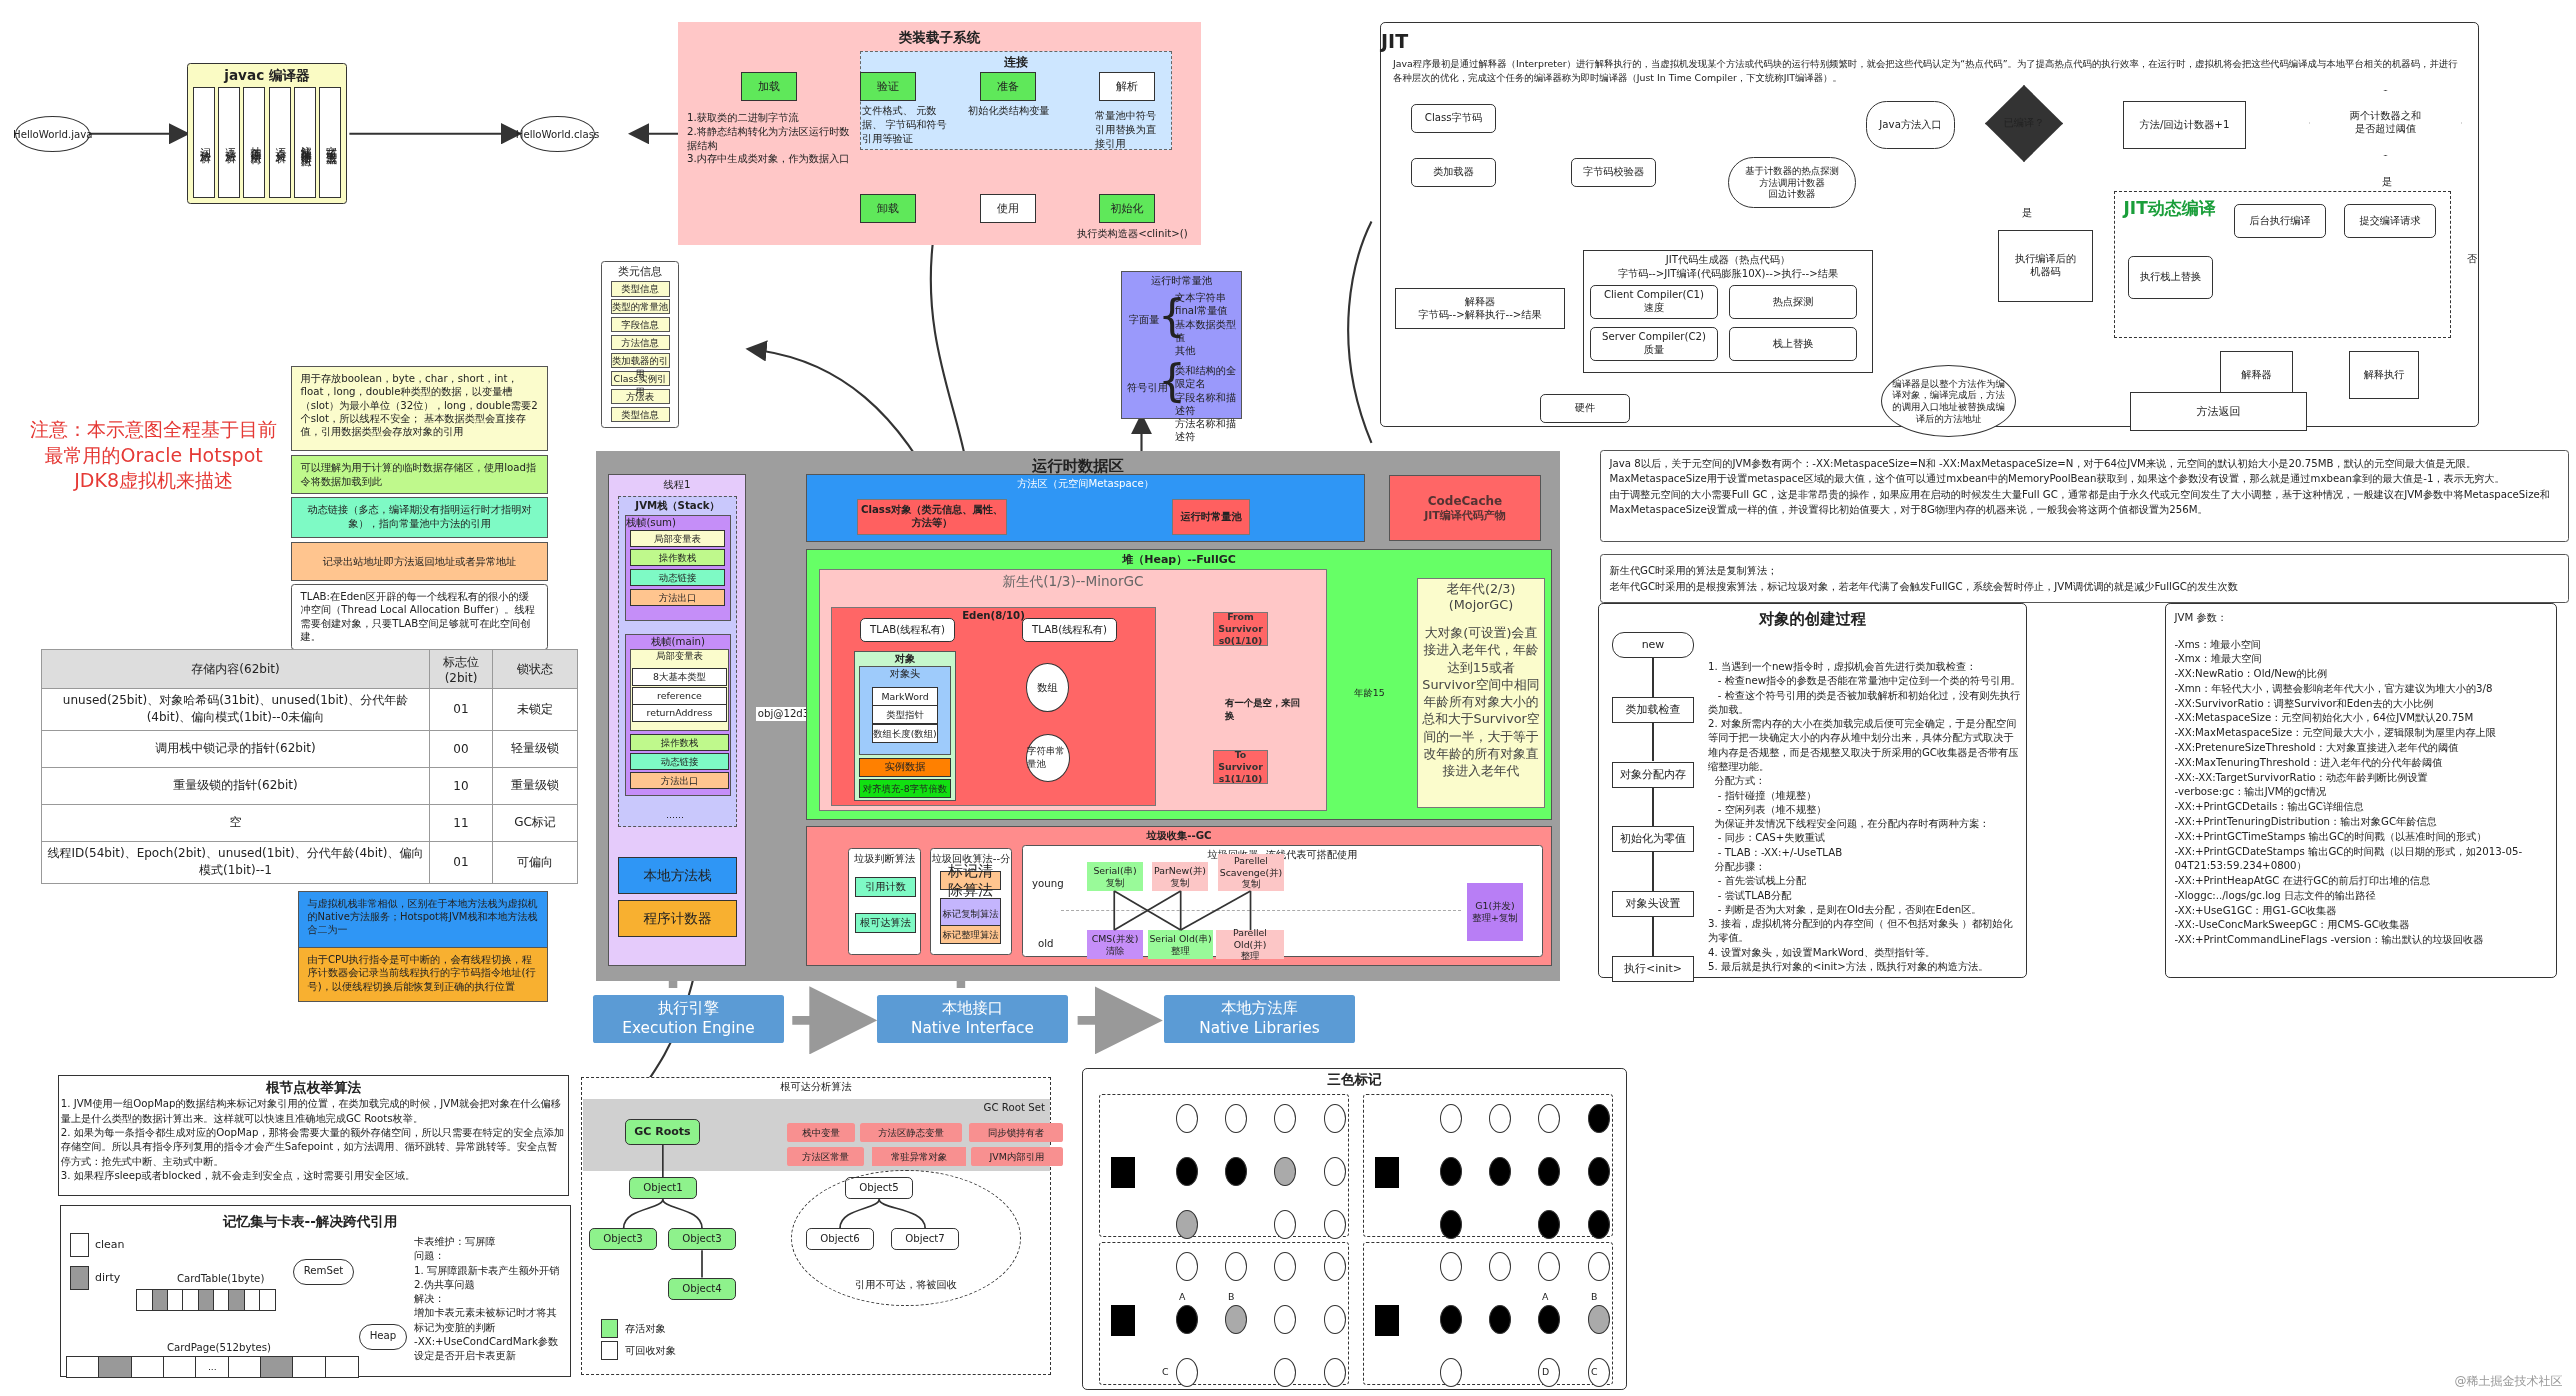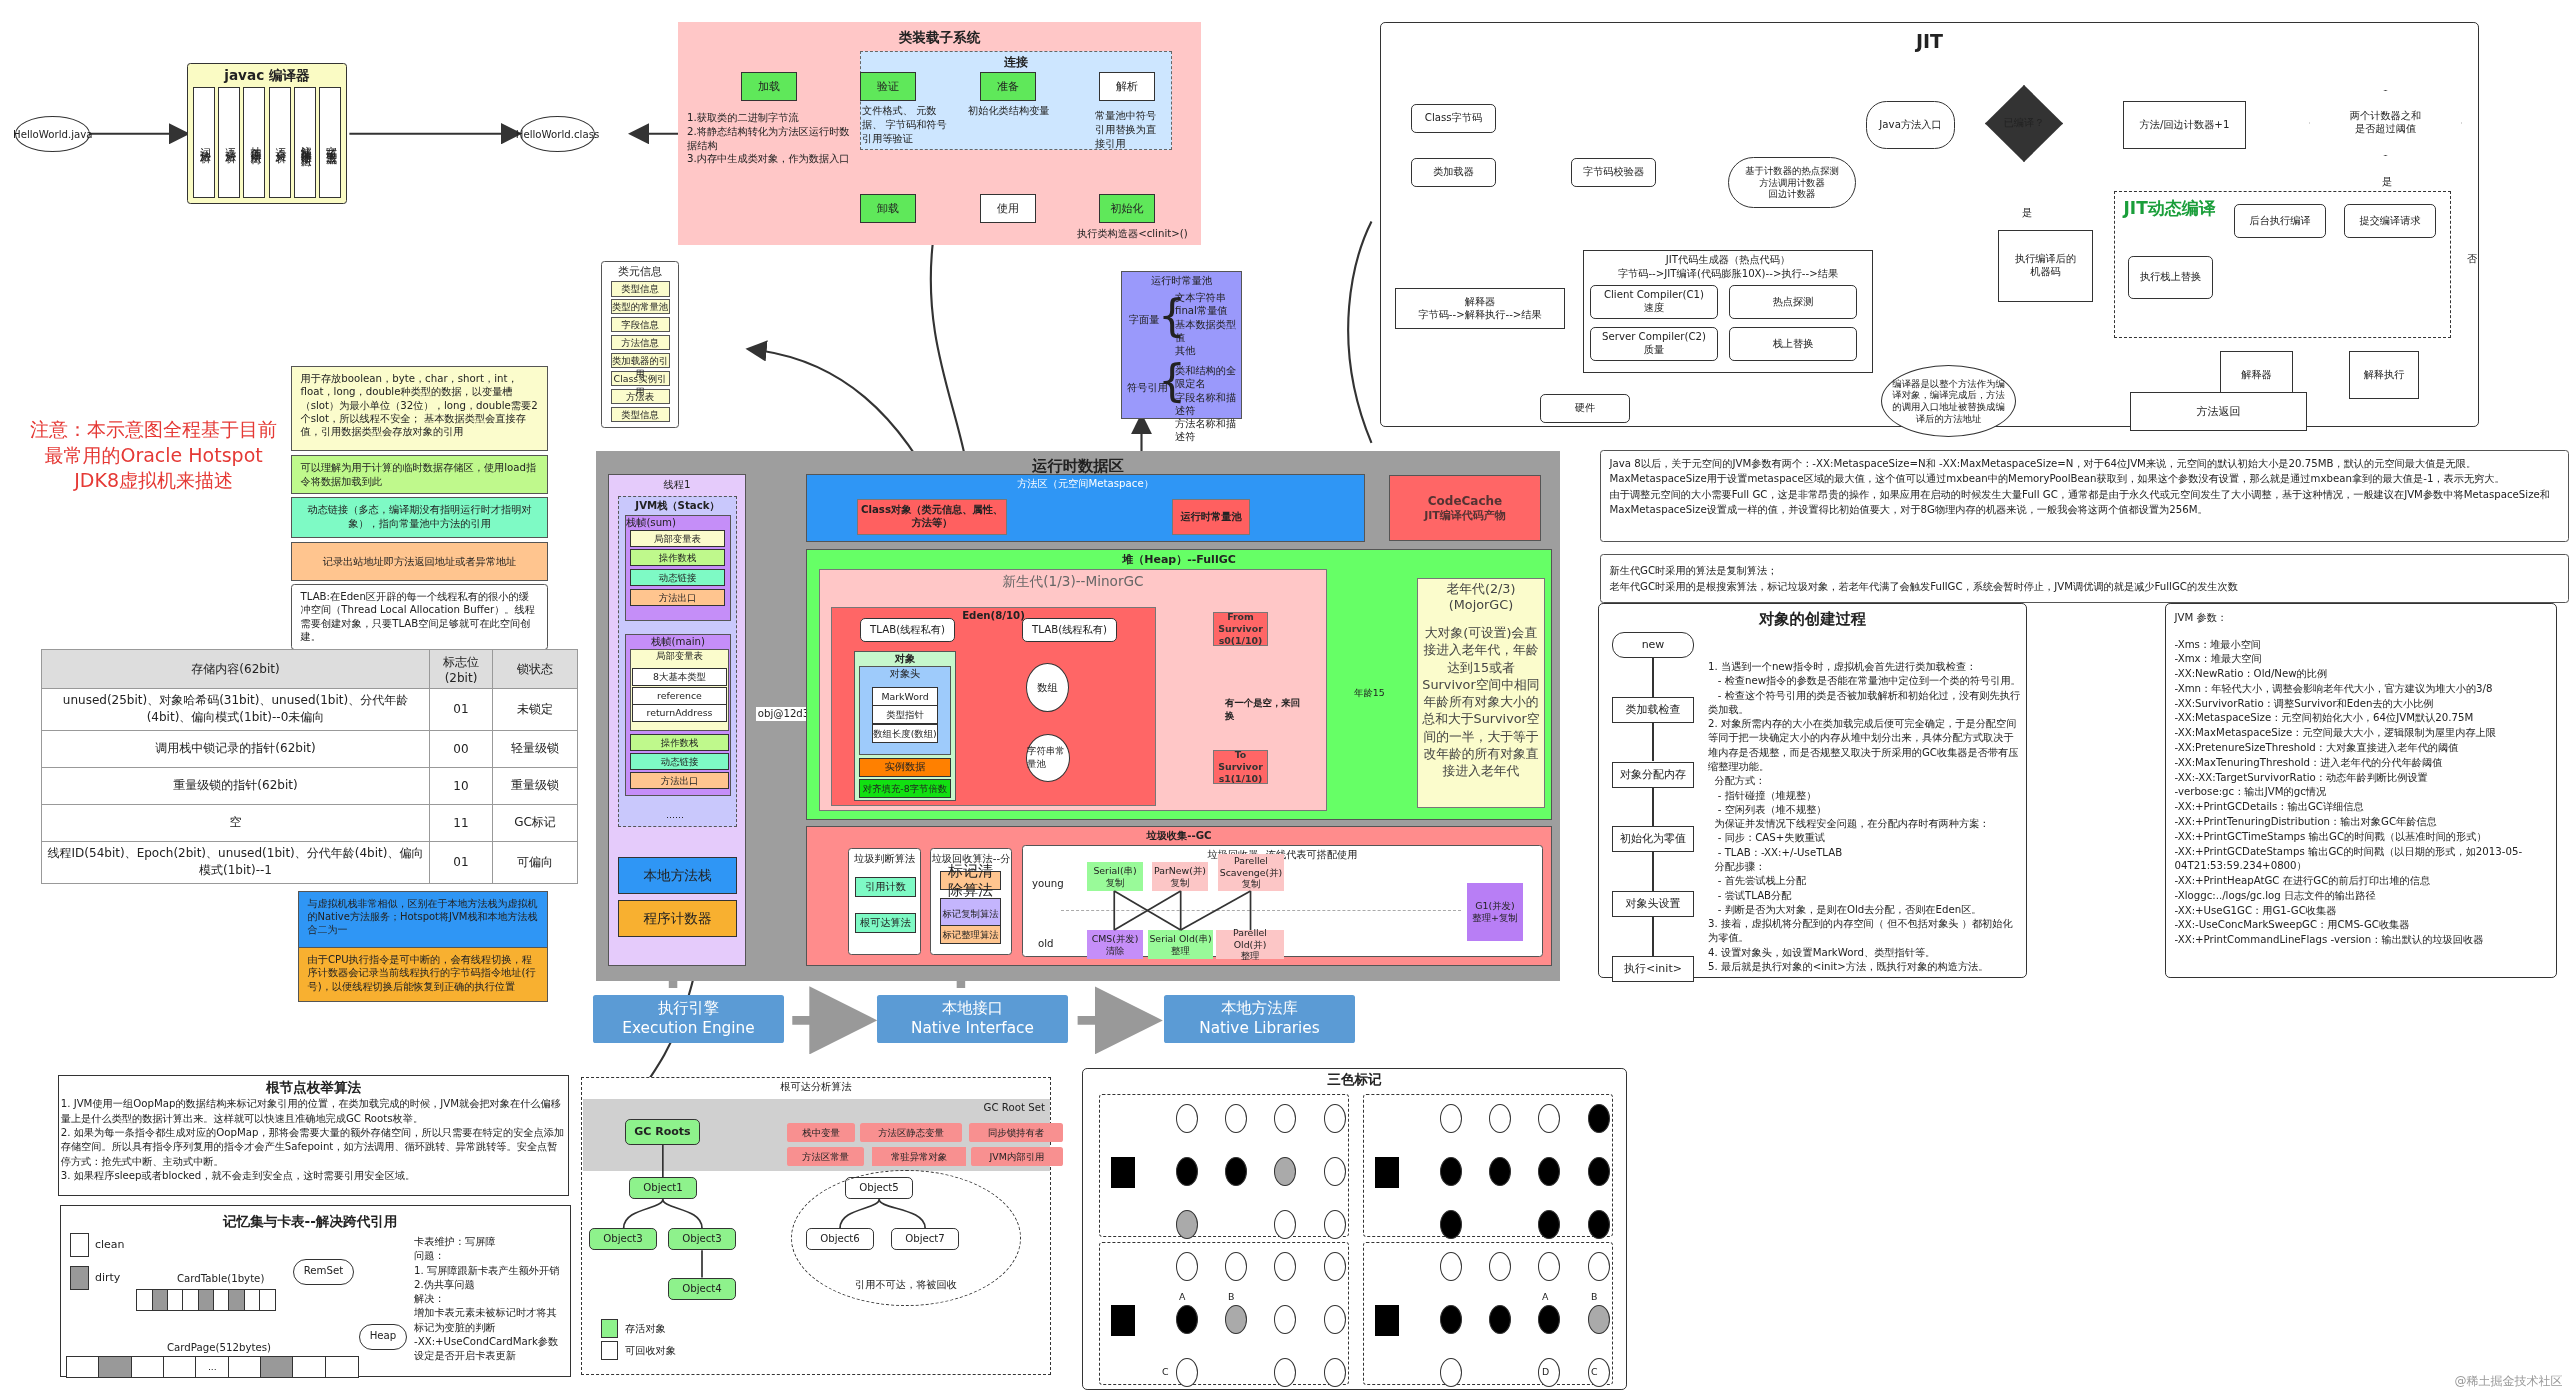--- a/index.html
+++ b/index.html
@@ -320,21 +320,22 @@
       <div>本地接口</div>
       <div>Native Interface</div>
     </div>
     <div class="blue-btn" style="left: 1164px; top: 995px; width: 191px; height: 48px;">
       <div>本地方法库</div>
       <div>Native Libraries</div>
     </div>
   </div>
 
 <div class="frame" style="left:1380px;top:22px;width:1099px;height:405px">
-  <div class="title" style="text-align:center;font-size:19px;margin-top:6.8px">JIT</div>
+  <div class="title" style="font-size:19px;margin-top:6.8px">JIT</div>
+  <div style="font-size:9.4px;line-height:1.5;padding:0 12px;margin-top:5.1px">Java程序最初是通过解释器（Interpreter）进行解释执行的，当虚拟机发现某个方法或代码块的运行特别频繁时，就会把这些代码认定为“热点代码”。为了提高热点代码的执行效率，在运行时，虚拟机将会把这些代码编译成与本地平台相关的机器码，并进行各种层次的优化，完成这个任务的编译器称为即时编译器（Just In Time Compiler，下文统称JIT编译器）。</div>
 </div>
 <div class="box rnd" style="left:1411px;top:104px;width:85px;height:29px;font-size:10.2px;background:#fff">Class字节码</div>
 <div class="box rnd" style="left:1411px;top:158px;width:85px;height:29px;font-size:10.2px;background:#fff">类加载器</div>
 <div class="box rnd" style="left:1571px;top:158px;width:85px;height:29px;font-size:10.2px;background:#fff">字节码校验器</div>
 <div class="box pre" style="left:1728px;top:157px;width:128px;height:51px;border-radius:34px;font-size:9.4px;background:#fff">基于计数器的热点探测
 方法调用计数器
 回边计数器</div>
 <div class="box pre" style="left:1395px;top:288px;width:170px;height:41px;font-size:10.2px;background:#fff">解释器
 字节码--&gt;解释执行--&gt;结果</div>
 <div class="abs" style="left:1583px;top:250px;width:290px;height:123px;border:1.7px solid #333;background:#fff">

